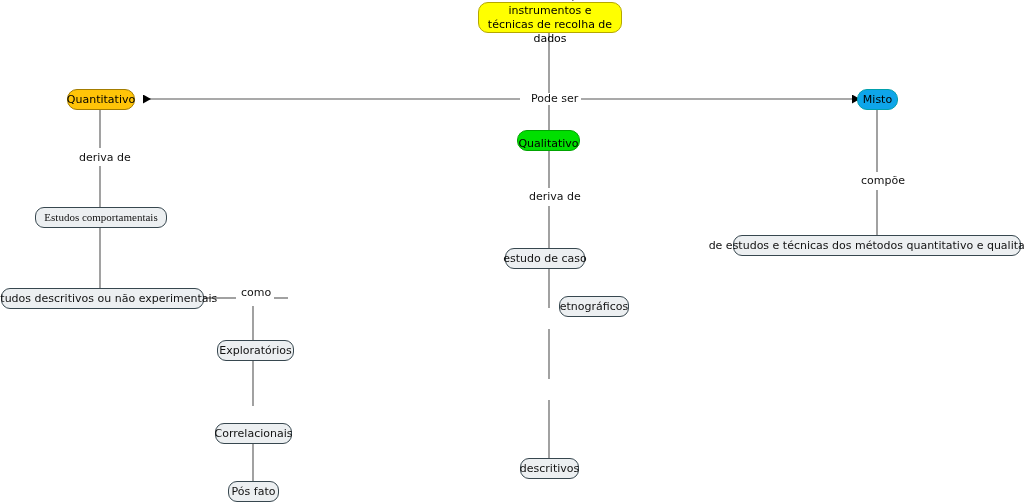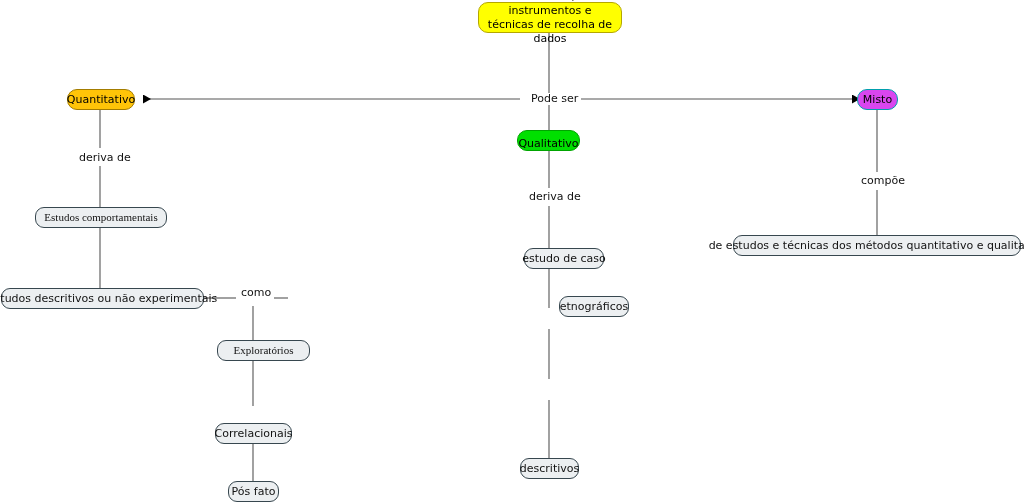--- a/index.html
+++ b/index.html
@@ -59,21 +59,21 @@
     border-radius: 10px;
     color: #000000;
   }
   .node.qual {
     background: #00e000;
     border: 1px solid #00a400;
     border-radius: 10px;
     color: #000000;
   }
   .node.misto {
-    background: #d946ef;
+    background: #0ea5e9;
     border: 1px solid #00a0ad;
     border-radius: 10px;
     color: #000000;
   }
   .edge-label {
     position: absolute;
     font-size: 11px;
     line-height: 12px;
     color: #111111;
     background: #ffffff;
@@ -149,33 +149,33 @@
   </div>
 
   <div class="node" style="left:35px; top:207px; width:132px; height:21px;font-family:Liberation Serif, serif;">
     <span>Estudos comportamentais</span>
   </div>
 
   <div class="node" style="left:1px; top:288px; width:203px; height:21px;">
     <span>Estudos descritivos ou não experimentais</span>
   </div>
 
-  <div class="node" style="left:217px; top:340px; width:93px; height:21px;font-family:Liberation Serif, serif;">
+  <div class="node" style="left:217px; top:340px; width:77px; height:21px;">
     <span>Exploratórios</span>
   </div>
 
   <div class="node" style="left:215px; top:423px; width:77px; height:21px;">
     <span>Correlacionais</span>
   </div>
 
   <div class="node" style="left:228px; top:481px; width:51px; height:21px;">
     <span>Pós fato</span>
   </div>
 
-  <div class="node" style="left:524px; top:248px; width:80px; height:21px;">
+  <div class="node" style="left:505px; top:248px; width:80px; height:21px;">
     <span>estudo de caso</span>
   </div>
 
   <div class="node" style="left:514px; top:296px; width:70px; height:21px;margin-left:45px;">
     <span>etnográficos</span>
   </div>
 
 
   <div class="node" style="left:520px; top:458px; width:59px; height:21px;">
     <span>descritivos</span>

